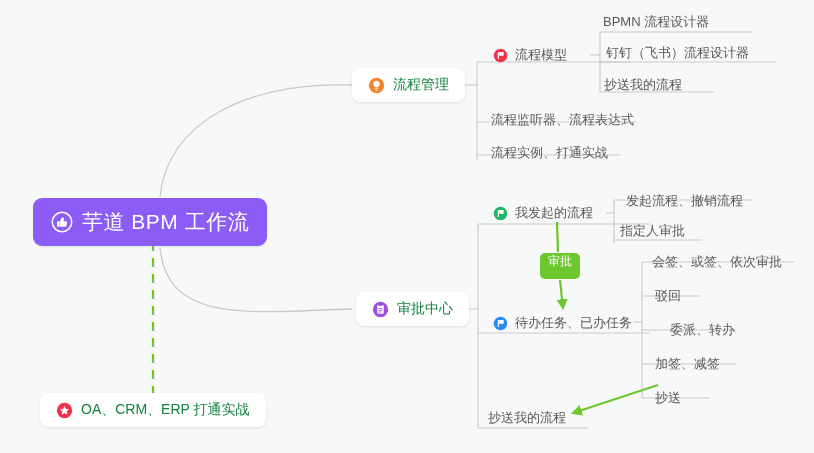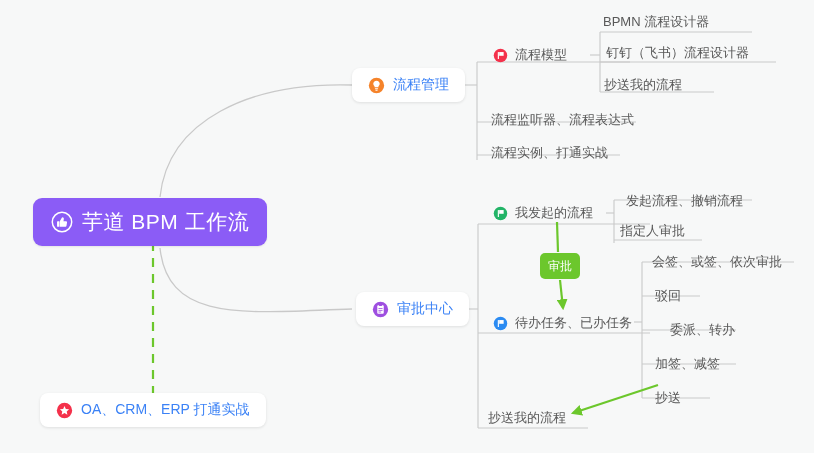--- a/index.html
+++ b/index.html
@@ -35,42 +35,42 @@
   .card-node{
     position:absolute;
     display:flex;align-items:center;gap:8px;
     background:#ffffff;
     border-radius:8px;
     padding:0 16px;
     height:34px;
     box-shadow:0 1px 3px rgba(0,0,0,.10);
   }
   .card-label{
-    color:#3b82f6;
+    color:#15803d;
     font-size:14px;
     white-space:nowrap;
   }
 
   
   .plain-node{
     position:absolute;
     display:flex;align-items:center;gap:7px;
     height:24px;
     white-space:nowrap;
   }
   .plain-label{
     color:#595959;
     font-size:13px;
     white-space:nowrap;
   }
 
   
   .tag-node{
     position:absolute;
-    display:flex;align-items:center;justify-content:center;
+    display:flex;align-items:flex-start;justify-content:center;
     background:#6cc72c;
     border-radius:5px;
     height:26px;padding:0 8px;
   }
   .tag-label{color:#fff;font-size:12px;white-space:nowrap;}
 
   
   .icon{display:inline-flex;align-items:center;justify-content:center;flex:0 0 auto;}
   .icon svg{display:block;}
 </style>

